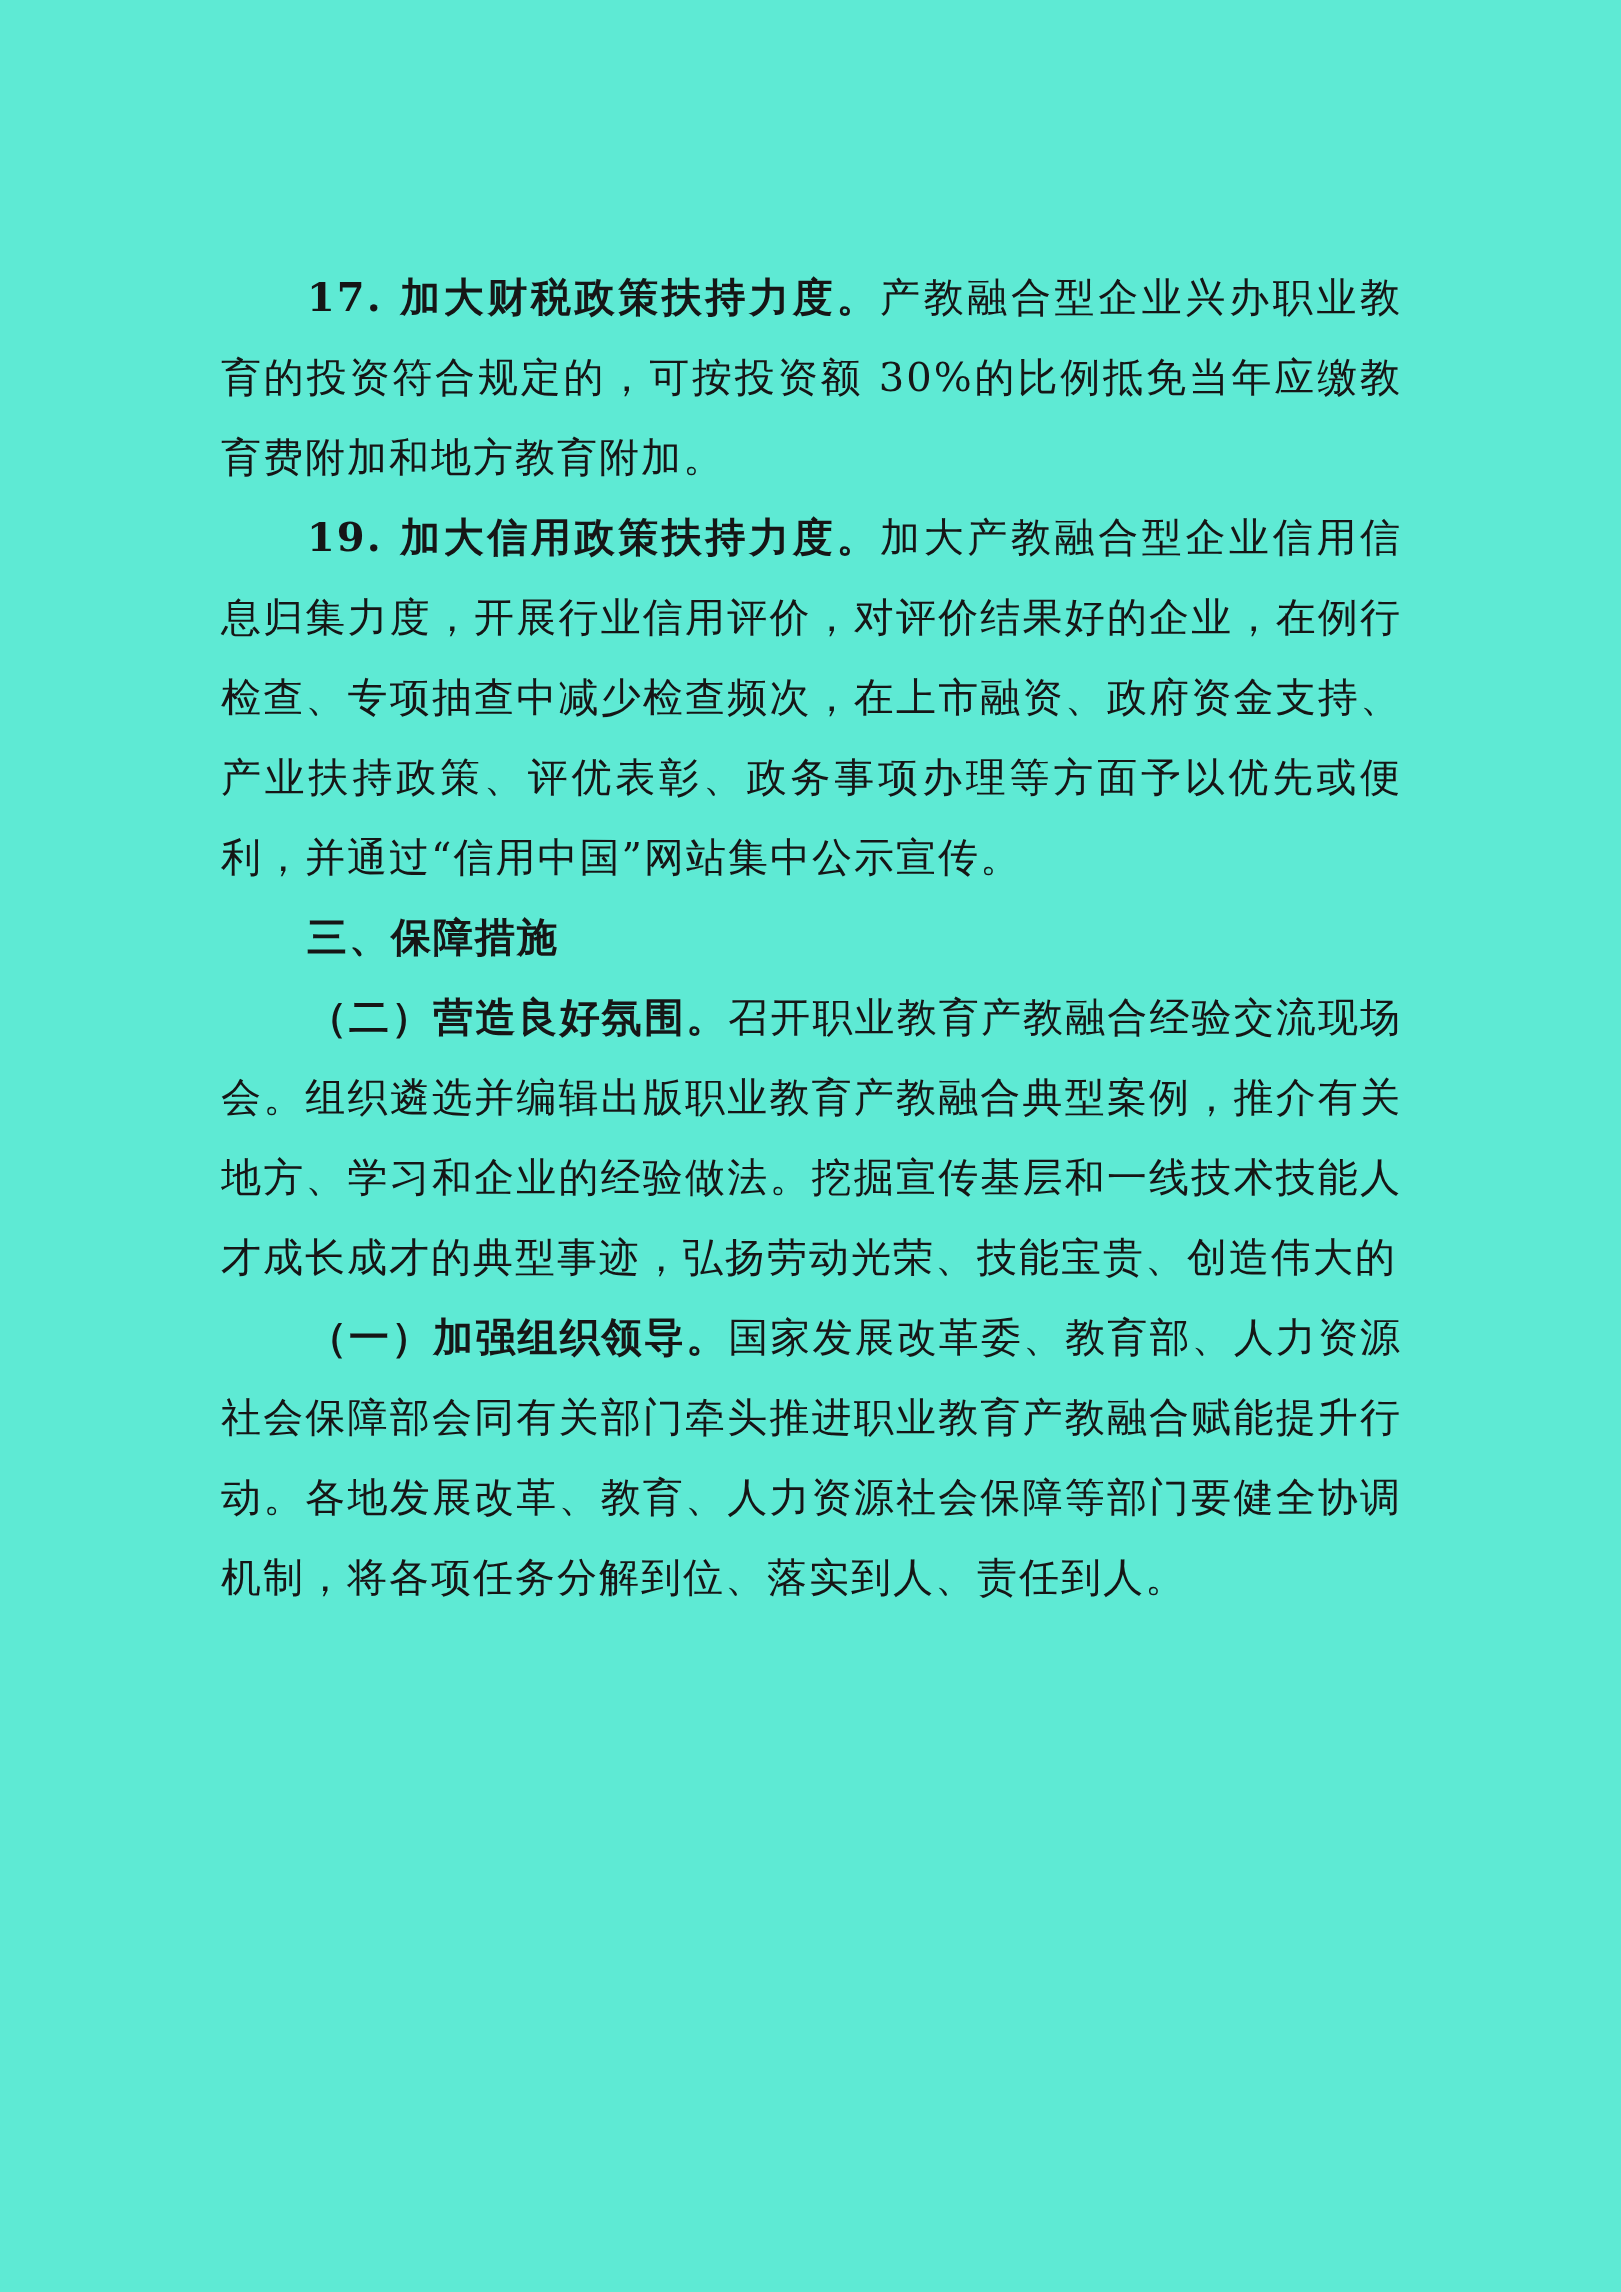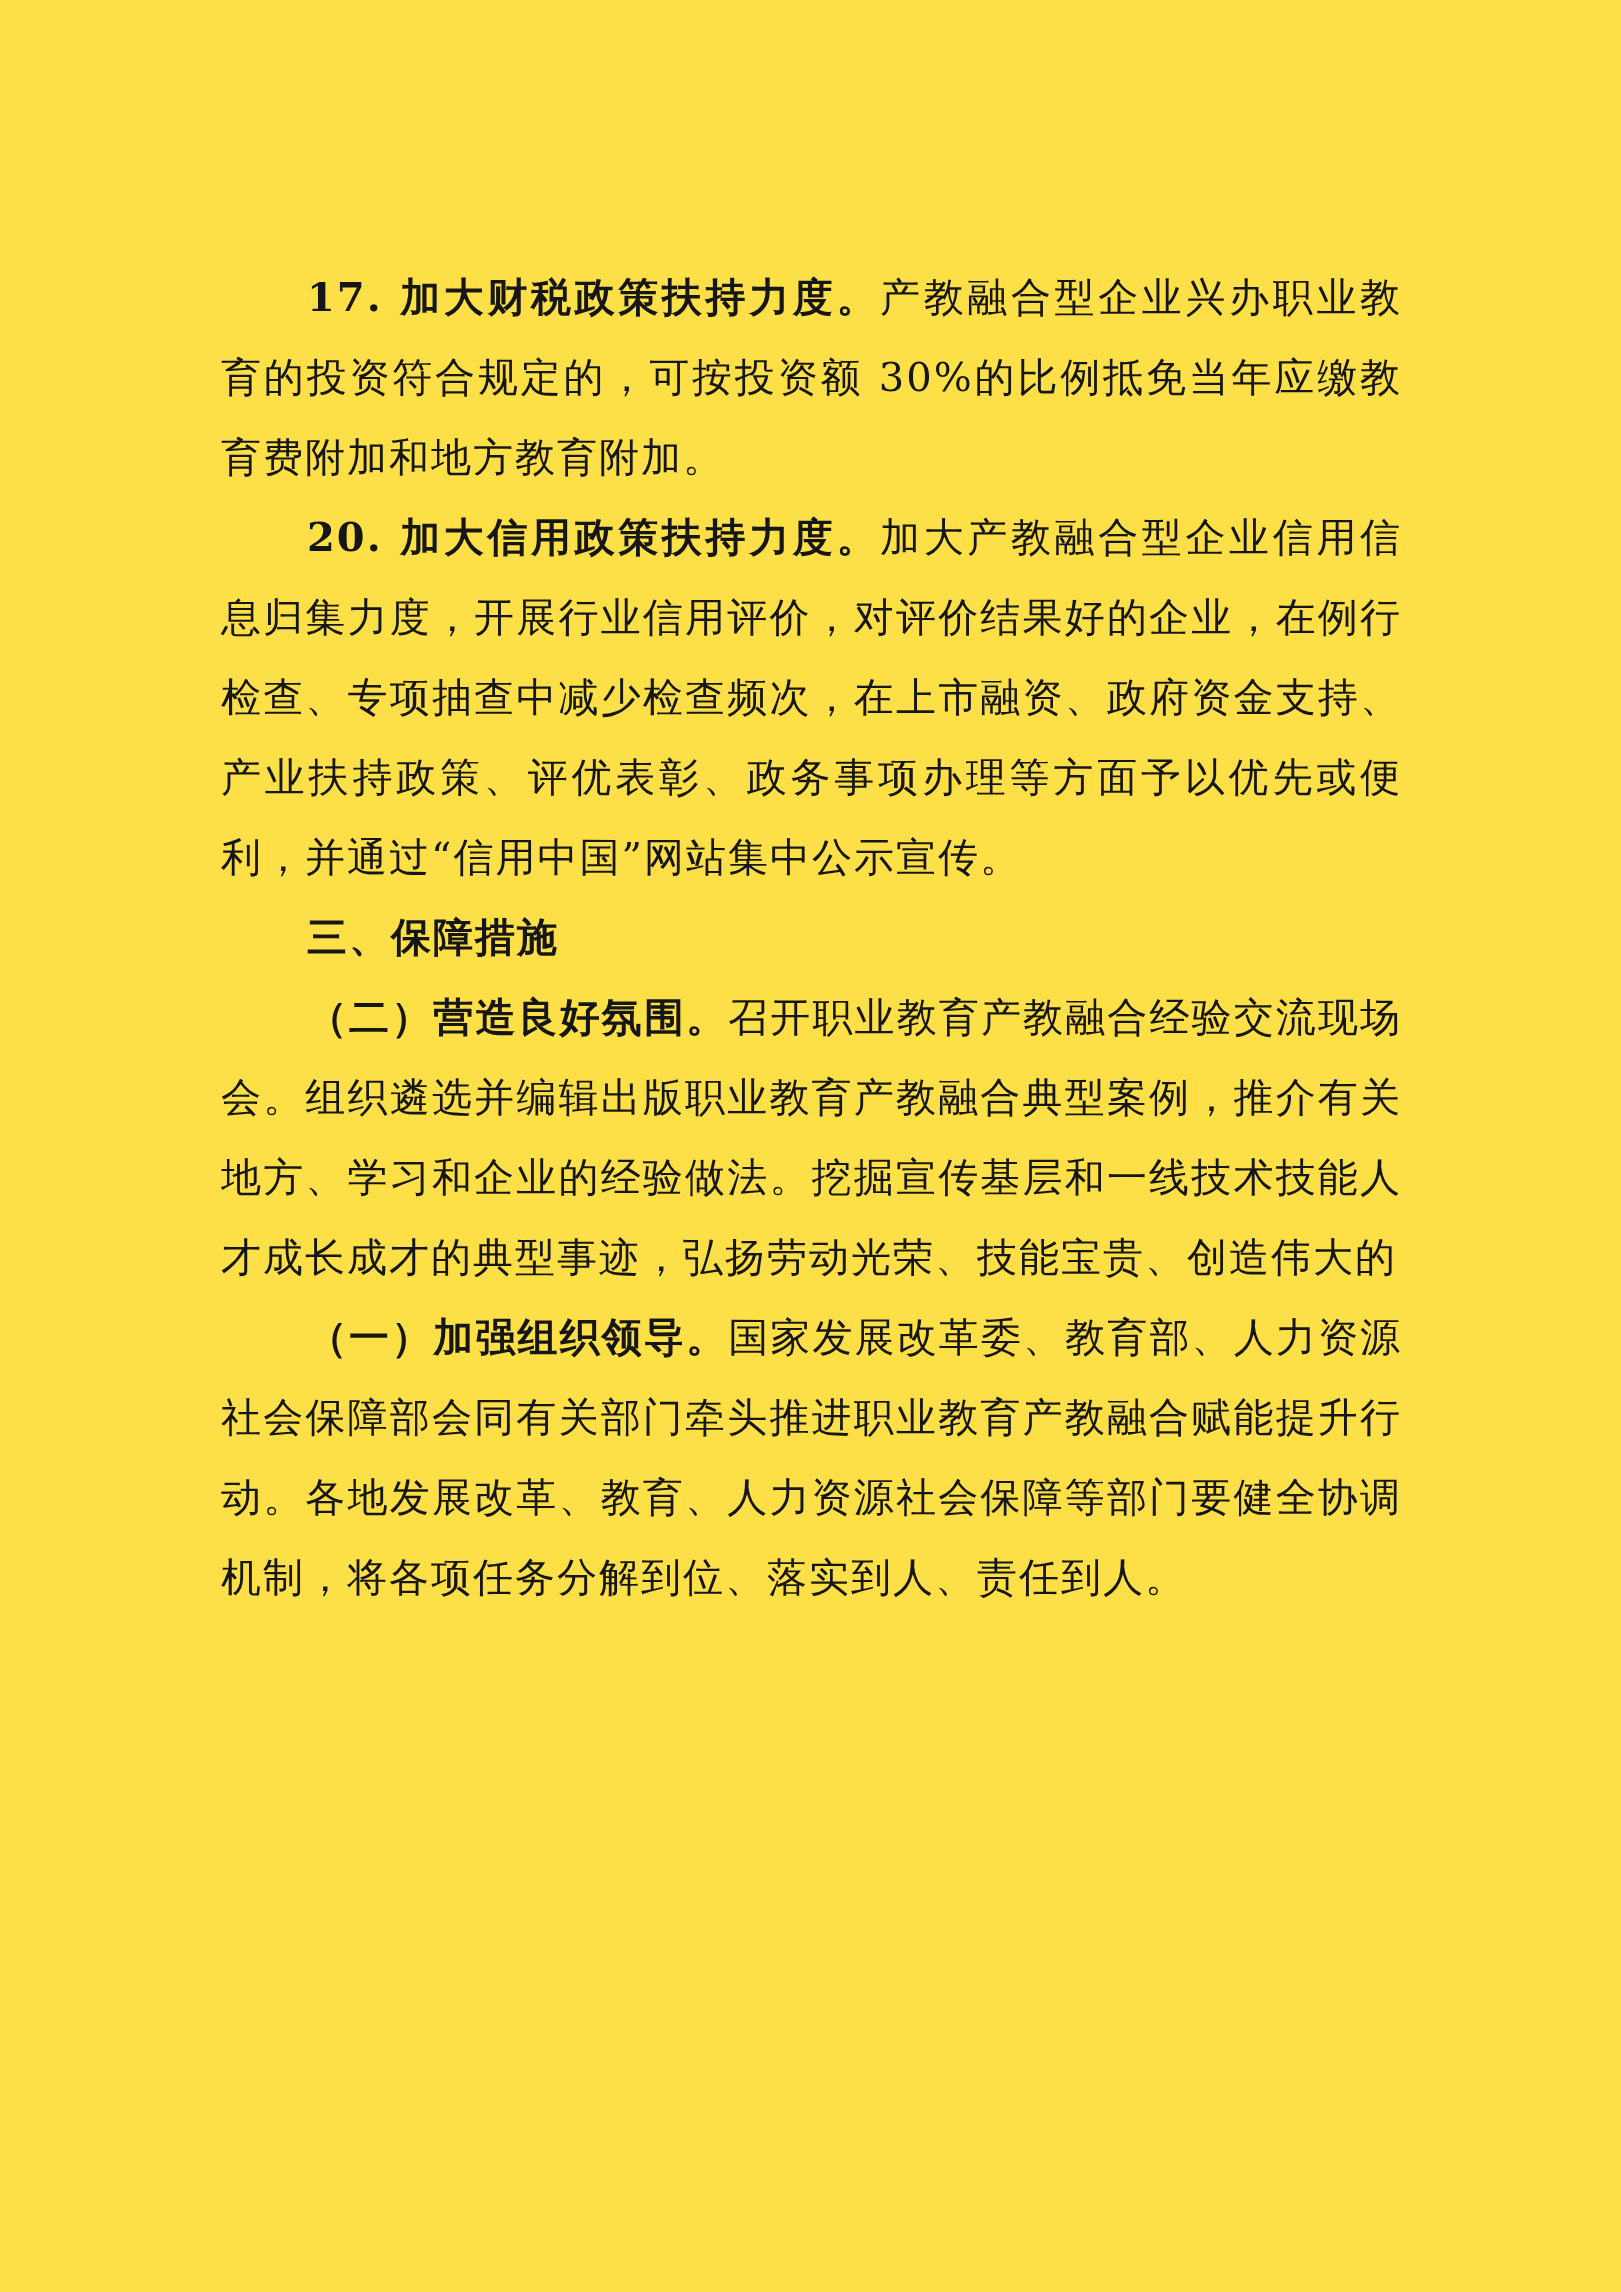--- a/index.html
+++ b/index.html
@@ -4,21 +4,21 @@
 <style>
   html, body {
     margin: 0;
     padding: 0;
     background: #e8e8e8;
   }
   .page {
     position: relative;
     width: 1621px;
     height: 2293px;
-    background: #fde047;
+    background: #5eead4;
     margin: 0 auto;
     overflow: hidden;
   }
   .text-block {
     position: absolute;
     left: 221px;
     top: 257px;
     width: 1181px;
     color: #161616;
     font-family: "DejaVu Serif", "Liberation Serif", serif;
@@ -45,21 +45,21 @@
 </style>
 </head>
 <body>
 
 <div class="page">
   <div class="text-block">
 
     <p class="para"><span class="lead">17. 加大财税政策扶持力度。</span><span>产教融合型企业兴办职业教育的投资符合规定的，可按投资额 30%的比例抵免当年应缴教育费附加和地方教育附加。</span></p>
 
 
-    <p class="para"><span class="lead">20. 加大信用政策扶持力度。</span><span>加大产教融合型企业信用信息归集力度，开展行业信用评价，对评价结果好的企业，在例行检查、专项抽查中减少检查频次，在上市融资、政府资金支持、产业扶持政策、评优表彰、政务事项办理等方面予以优先或便利，并通过“信用中国”网站集中公示宣传。</span></p>
+    <p class="para"><span class="lead">19. 加大信用政策扶持力度。</span><span>加大产教融合型企业信用信息归集力度，开展行业信用评价，对评价结果好的企业，在例行检查、专项抽查中减少检查频次，在上市融资、政府资金支持、产业扶持政策、评优表彰、政务事项办理等方面予以优先或便利，并通过“信用中国”网站集中公示宣传。</span></p>
 
     <p class="section-heading">三、保障措施</p>
 
     <p class="para"><span class="lead">（二）营造良好氛围。</span><span>召开职业教育产教融合经验交流现场会。组织遴选并编辑出版职业教育产教融合典型案例，推介有关地方、学习和企业的经验做法。挖掘宣传基层和一线技术技能人才成长成才的典型事迹，弘扬劳动光荣、技能宝贵、创造伟大的</span></p>
 
     <p class="para"><span class="lead">（一）加强组织领导。</span><span>国家发展改革委、教育部、人力资源社会保障部会同有关部门牵头推进职业教育产教融合赋能提升行动。各地发展改革、教育、人力资源社会保障等部门要健全协调机制，将各项任务分解到位、落实到人、责任到人。</span></p>
 
   </div>
 </div>
 

